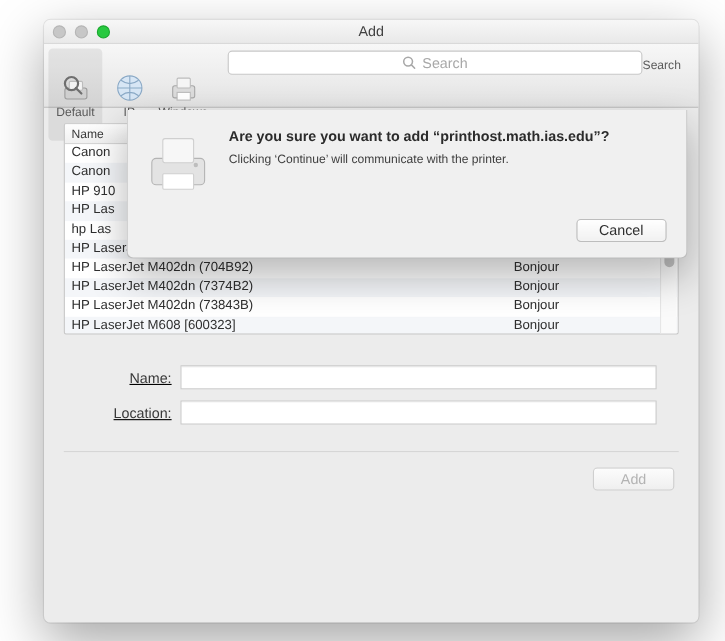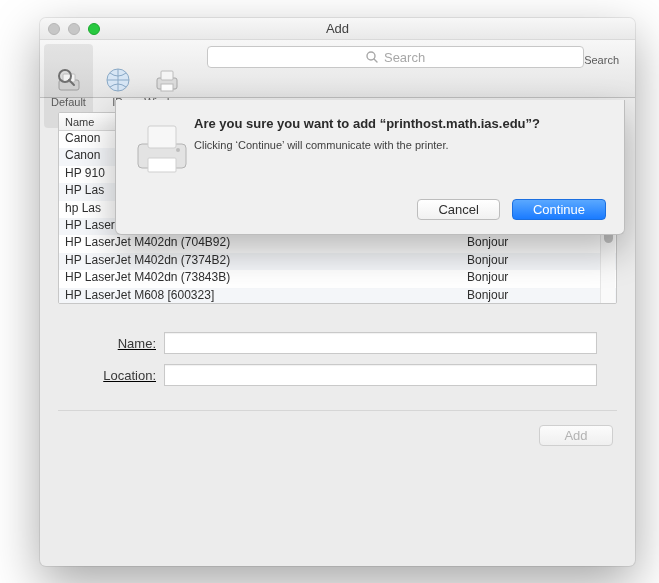--- a/index.html
+++ b/index.html
@@ -36,21 +36,21 @@
   .flabel { width:86px; text-align:right; font-size:13px; color:#383838; padding-right:8px;}
   .ftext { flex:1; height:22px; border:1px solid #c9c9c9; background:#fff; font-size:13px; padding:0 4px; box-shadow: inset 0 1px 1px rgba(0,0,0,0.06);}
   .fselect { flex:1; height:22px; border:1px solid #c9c9c9; border-radius:4px; background:linear-gradient(#fdfdfd,#f0f0f0); display:flex; align-items:center; justify-content:flex-end; padding-right:6px;}
   .stepper { display:flex; flex-direction:column; gap:1px;}
   .chev { width:8px; height:5px; }
   .sep { height:1px; background:#d6d6d6; margin:24px 0 14px 0;}
   .footer { display:flex; justify-content:flex-end; padding-right:4px; }
   .addbtn { width:74px; height:21px; border:1px solid #cfcfcf; border-radius:4px; background:linear-gradient(#fcfcfc,#efefef); color:#b3b3b3; font-size:13px; display:flex; align-items:center; justify-content:center;}
 
   
-  .sheet { position:absolute; left:75px; top:82px; width:510px; height:135px; background:#f0f0f0; border:1px solid #bdbdbd; border-top:none; border-radius:0 0 6px 6px; box-shadow:0 16px 36px rgba(0,0,0,0.28); display:flex; padding:16px 18px 14px 14px; }
+  .sheet { position:absolute; left:75px; top:82px; width:510px; height:135px; background:#f0f0f0; border:1px solid #bdbdbd; border-top:none; border-radius:0 0 6px 6px; box-shadow:0 16px 36px rgba(0,0,0,0.28); display:flex; padding:16px 18px 14px 14px; gap:14px;}
   .sheeticon { width:64px; height:64px; flex-shrink:0;}
   .sheetbody { flex:1; display:flex; flex-direction:column;}
   .sheettitle { font-size:13px; font-weight:bold; color:#2b2b2b; line-height:1.3; }
   .sheetmsg { font-size:11px; color:#3e3e3e; margin-top:6px;}
   .sheetbtns { display:flex; justify-content:flex-end; gap:12px; margin-top:auto;}
   .btn { height:21px; padding:0 20px; border-radius:4px; font-size:13px; display:flex; align-items:center; justify-content:center; border:1px solid #bdbdbd; background:linear-gradient(#ffffff,#f1f1f1); color:#2f2f2f;}
   .btn.primary { background:linear-gradient(#5aa8ff,#1a7bff); border:1px solid #1b6fe0; color:#fff; min-width:92px;}
 </style>
 </head>
 <body>
@@ -188,18 +188,17 @@
         <rect x="18" y="10" width="28" height="22" rx="2" fill="#f7f7f7" stroke="#cfcfcf"></rect>
         <rect x="18" y="42" width="28" height="14" rx="1" fill="#ffffff" stroke="#cfcfcf"></rect>
         <circle cx="48" cy="34" r="2" fill="#bdbdbd"></circle>
       </svg>
     </div>
     <div class="sheetbody">
       <div class="sheettitle">Are you sure you want to add “printhost.math.ias.edu”?</div>
       <div class="sheetmsg">Clicking ‘Continue’ will communicate with the printer.</div>
       <div class="sheetbtns">
         <div class="btn">Cancel</div>
-        <div class="btn primary">Continue</div>
       </div>
     </div>
   </div>
 
 </div>
 
 </body></html>

